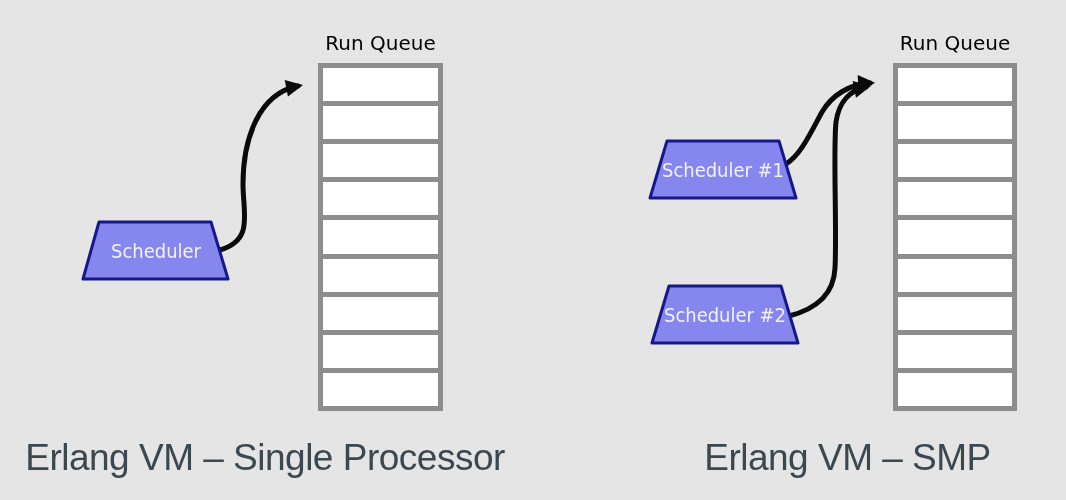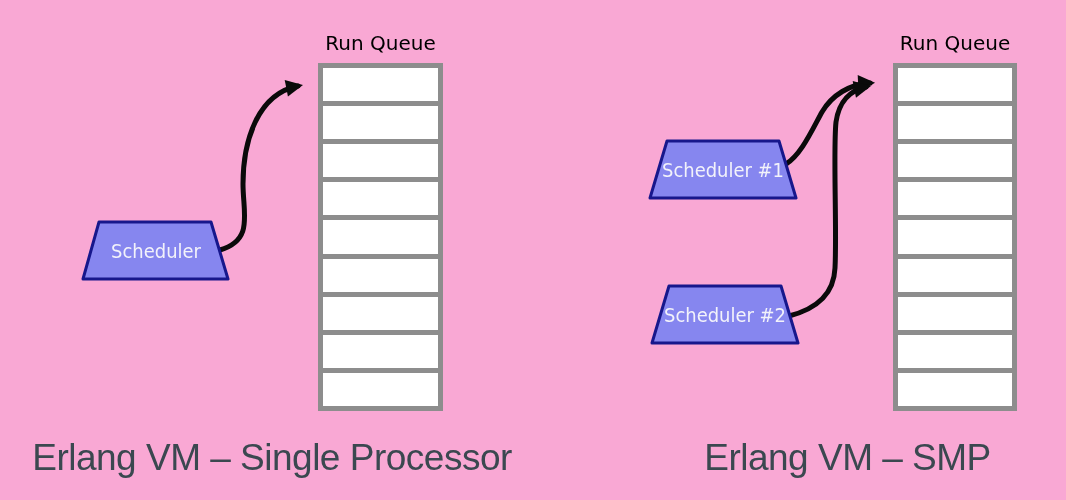--- a/index.html
+++ b/index.html
@@ -1,20 +1,20 @@
 <!DOCTYPE html>
 <html><head>
 <meta charset="utf-8">
 <style>
   html,body{margin:0;padding:0;background:#f9f9f9;}
   .canvas{
     position:relative;
     width:1066px;
     height:500px;
-    background:#f9a8d4;
+    background:#e5e5e5;
     overflow:hidden;
     font-family:"DejaVu Sans",sans-serif;
   }
   .rq-label{
     position:absolute;
     font-size:20px;
     color:#000;
     text-align:center;
     letter-spacing:0;
   }
@@ -113,17 +113,17 @@
 
     <path class="arrow" d="M 789,316 C 820,308 834,292 835,268 C 837,230 833,150 836,122 C 839,101 851,90 866,87" marker-end="url(#ah)"></path>
 
     <polygon class="trap" points="667,141 779,141 796,198 650,198"></polygon>
     <text class="trap-label" x="723" y="177" textLength="122" lengthAdjust="spacingAndGlyphs">Scheduler #1</text>
 
     <polygon class="trap" points="669,286 781,286 798,343 652,343"></polygon>
     <text class="trap-label" x="725" y="322" textLength="122" lengthAdjust="spacingAndGlyphs">Scheduler #2</text>
   </svg>
 
-  <div class="caption" style="left:7px; top:437px; width:530px;">Erlang VM – Single Processor</div>
+  <div class="caption" style="left:0px; top:437px; width:530px;">Erlang VM – Single Processor</div>
 
   <div class="caption" style="left:620px; top:437px; width:455px;">Erlang VM – SMP</div>
 
 </div>
 
 </body></html>

